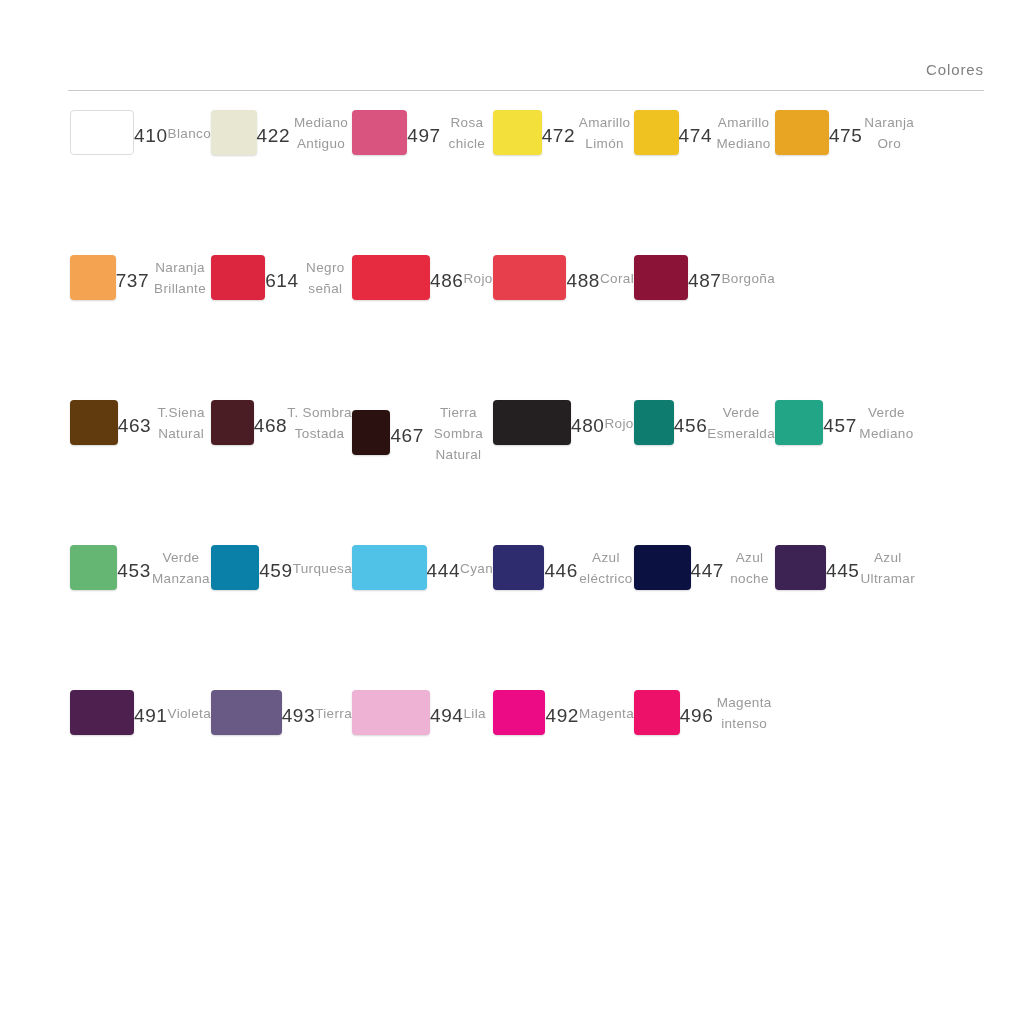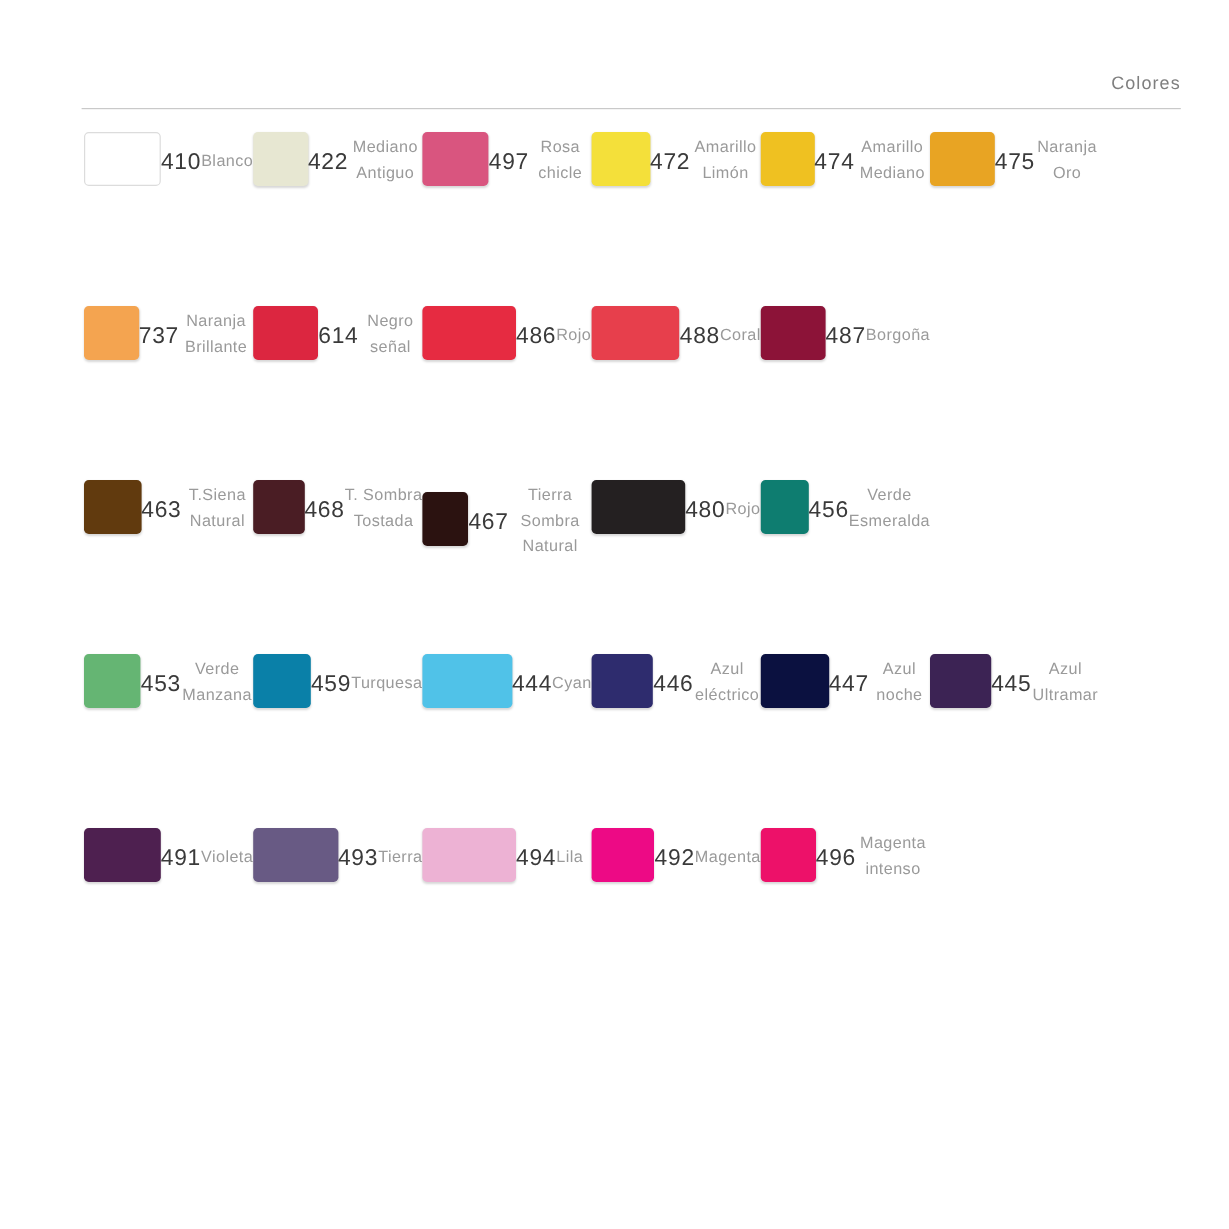--- a/index.html
+++ b/index.html
@@ -189,20 +189,25 @@
         <div class="cell">
           <div class="swatch" style="background: rgb(36, 32, 33);"></div>
           <div class="code">480</div>
           <div class="label">Rojo</div>
         </div>
         <div class="cell">
           <div class="swatch" style="background: rgb(14, 125, 112);"></div>
           <div class="code">456</div>
           <div class="label">Verde Esmeralda</div>
         </div>
+        <div class="cell">
+          <div class="swatch" style="background: rgb(34, 165, 134);"></div>
+          <div class="code">457</div>
+          <div class="label">Verde Mediano</div>
+        </div>
       </div>
       <div class="row">
         <div class="cell">
           <div class="swatch" style="background: rgb(101, 181, 115);"></div>
           <div class="code">453</div>
           <div class="label">Verde Manzana</div>
         </div>
         <div class="cell">
           <div class="swatch" style="background: rgb(10, 128, 168);"></div>
           <div class="code">459</div>

